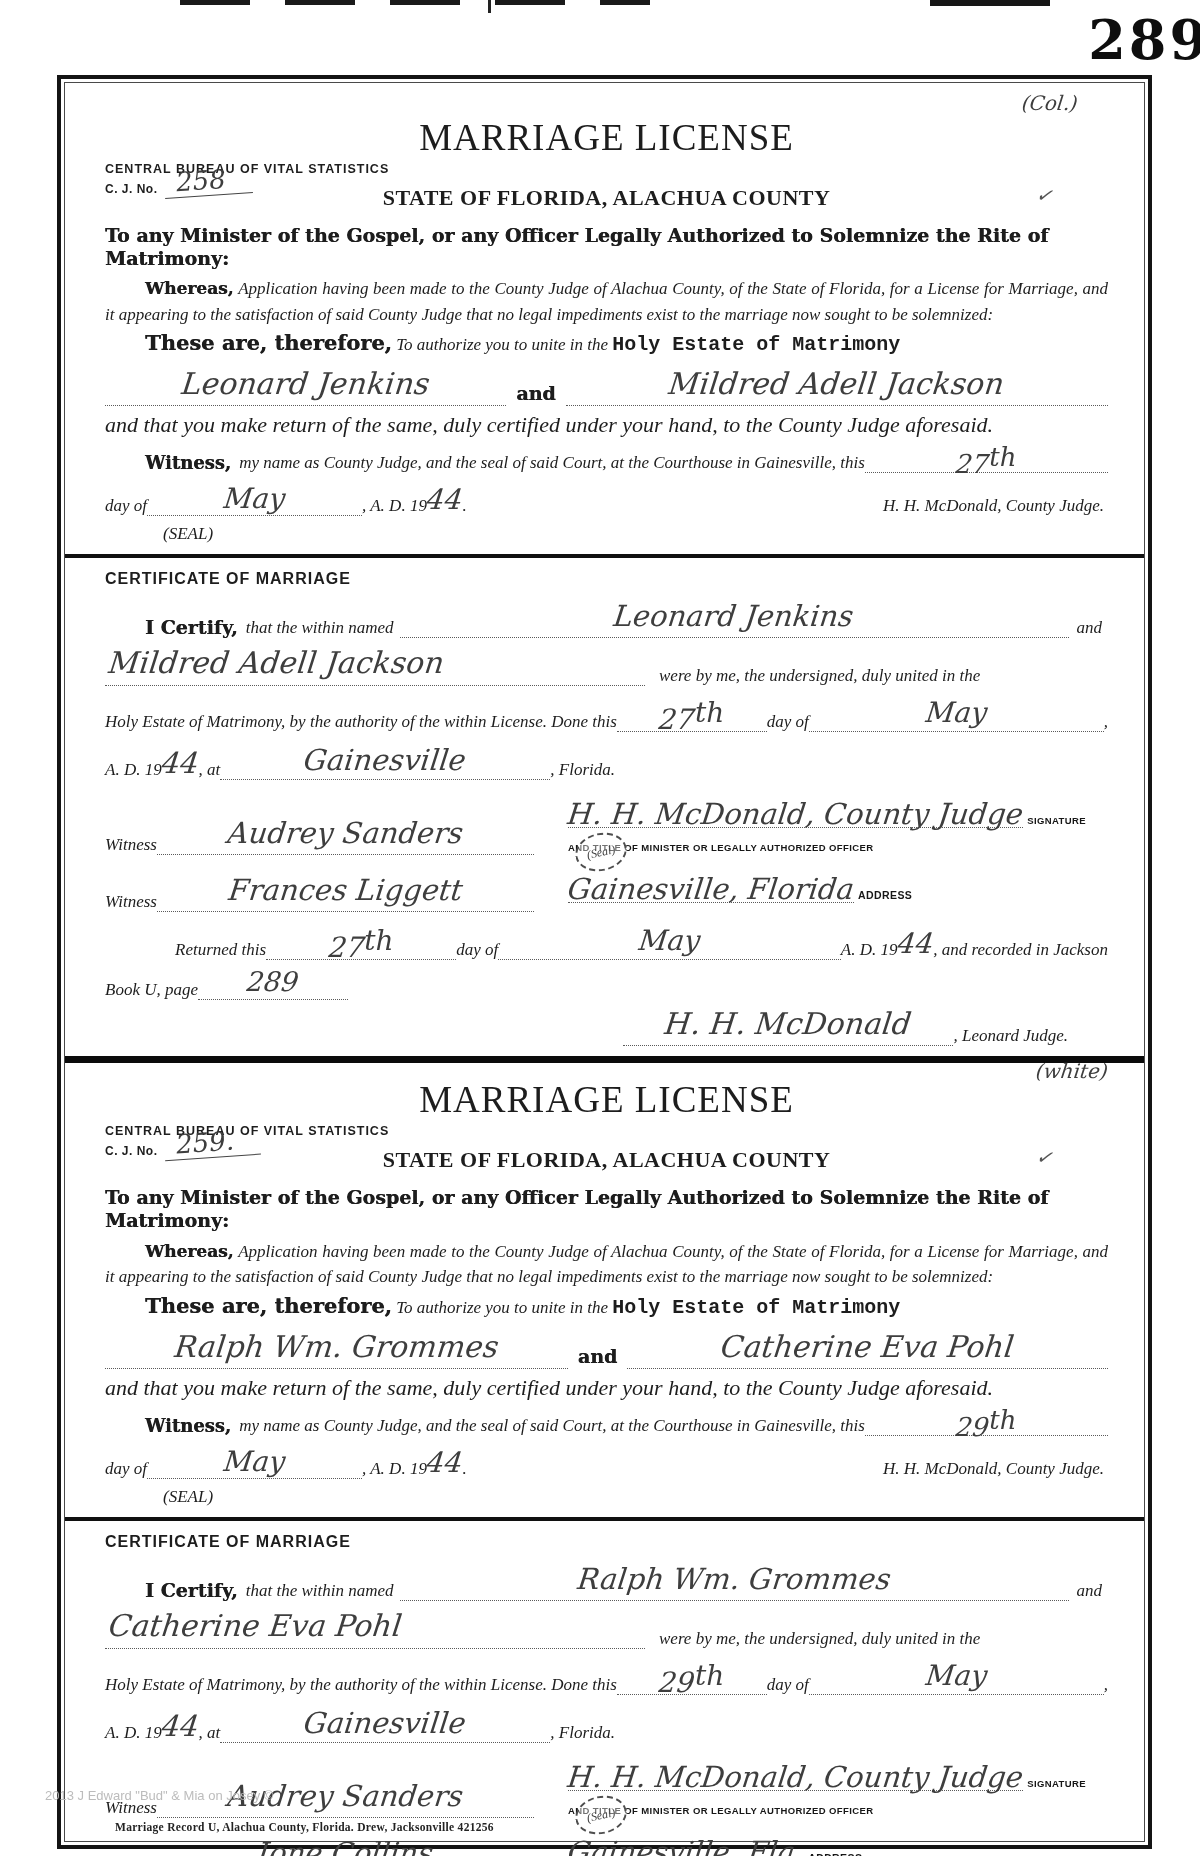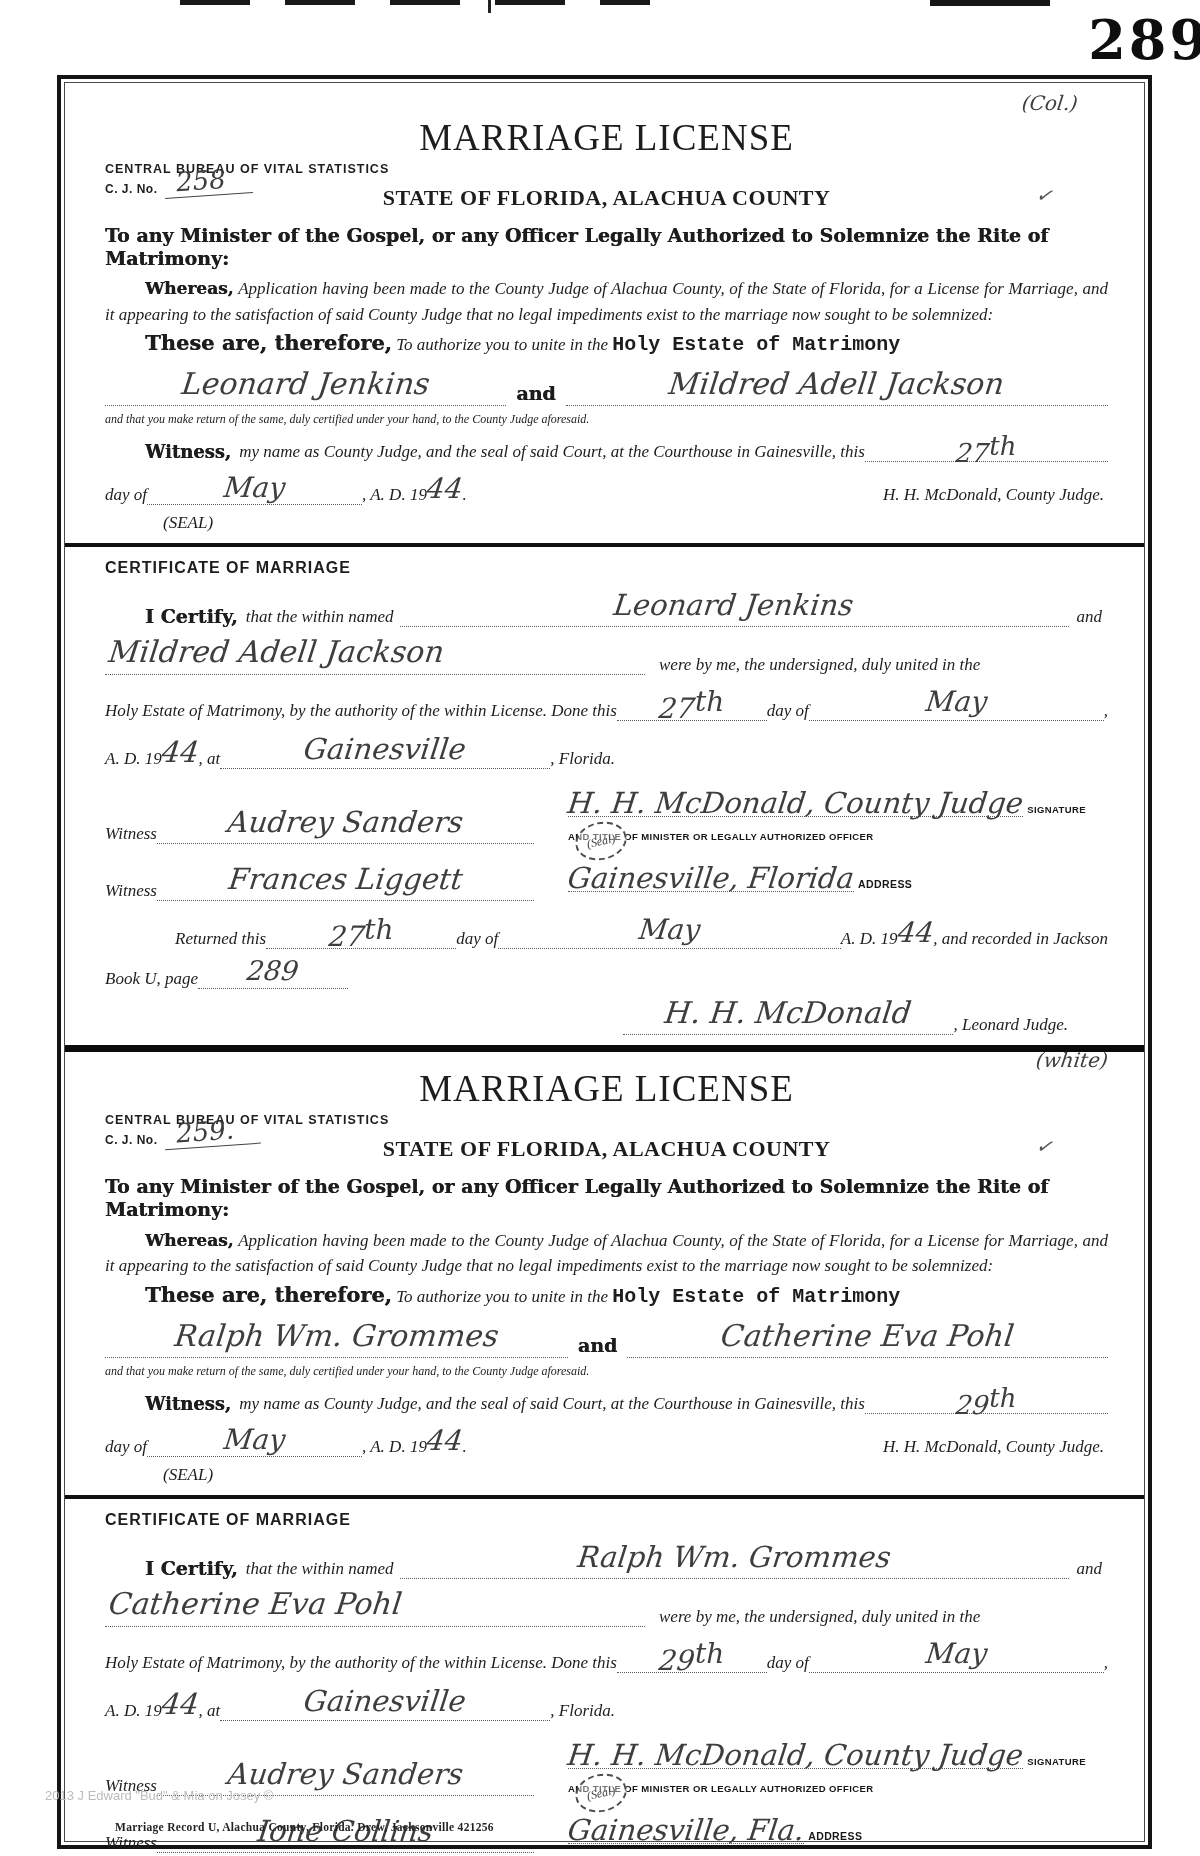--- a/index.html
+++ b/index.html
@@ -61,21 +61,21 @@
   .whereas { margin:7px 0 0 0; font-size:17px; line-height:1.5; text-indent:40px; text-align:justify; }
   .therefore { margin:3px 0 0 0; font-size:17px; padding-left:40px; }
   .therefore .bl { font-size:21px; }
   .holy { font-weight:700; font-size:20px; font-family:Liberation Mono, monospace; }
 
   .names-row { display:flex; align-items:flex-end; gap:10px; margin-top:4px; height:46px; }
   .names-row .blank { flex:1 1 auto; height:44px; line-height:44px; white-space:nowrap; }
   .names-row .hw { font-size:30px; }
   .and-word { font-size:19px; flex:0 0 auto; padding-bottom:2px; }
 
-  .return-clause { margin:6px 0 0 0; font-size:12px; }
+  .return-clause { margin:6px 0 0 0; font-size:22px; }
   .witness-clause { margin:7px 0 0 0; font-size:17px; display:flex; align-items:flex-end; }
   .witness-clause .bl { font-size:18px; margin-left:40px; }
   .witness-clause .gap { width:8px; }
   .wit-day { flex:1 1 auto; height:28px; line-height:24px; }
   .wit-day .hw { font-size:26px; }
 
   .dayof-row { display:flex; align-items:flex-end; margin-top:10px; font-size:17px; }
   .dayof-row .blank { width:215px; height:32px; line-height:30px; }
   .dayof-row .hw { font-size:28px; }
   .yr { font-size:24px; }

